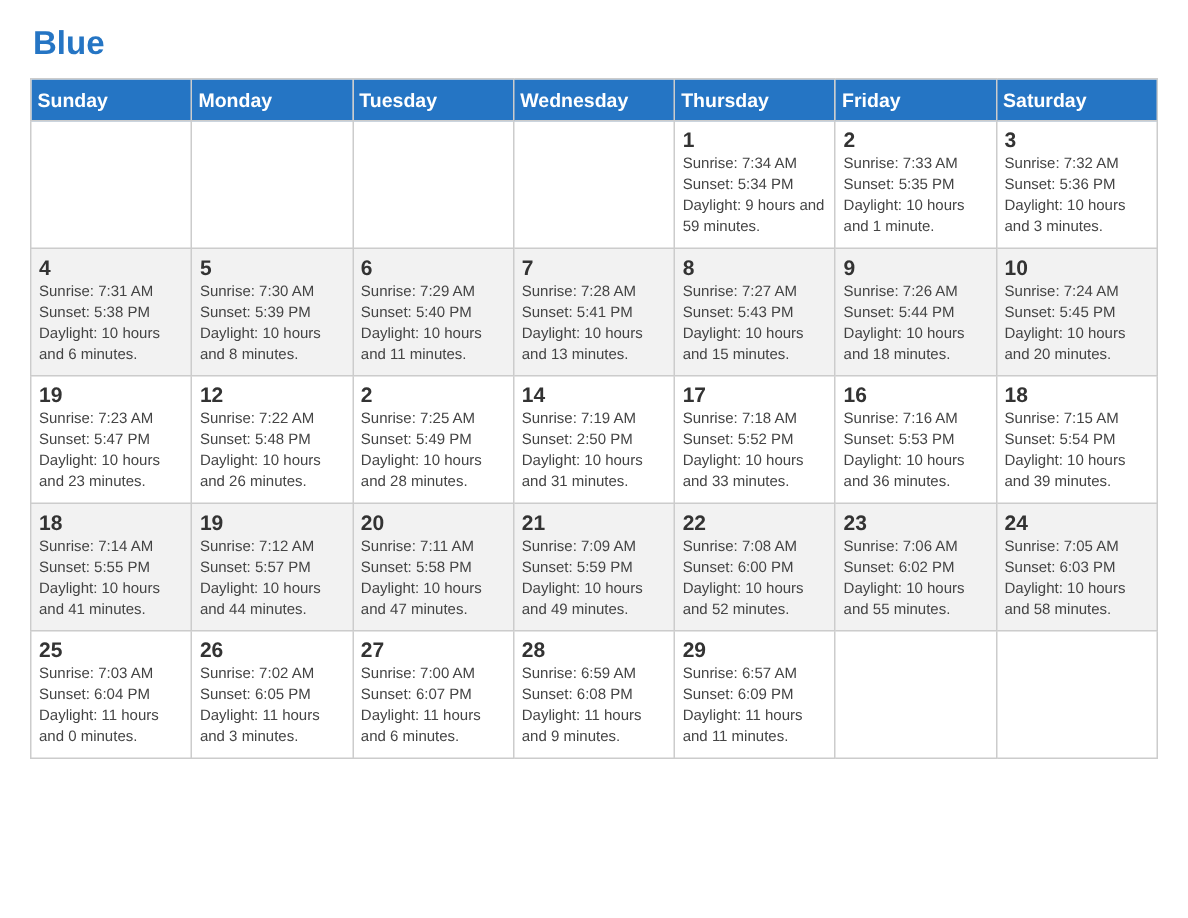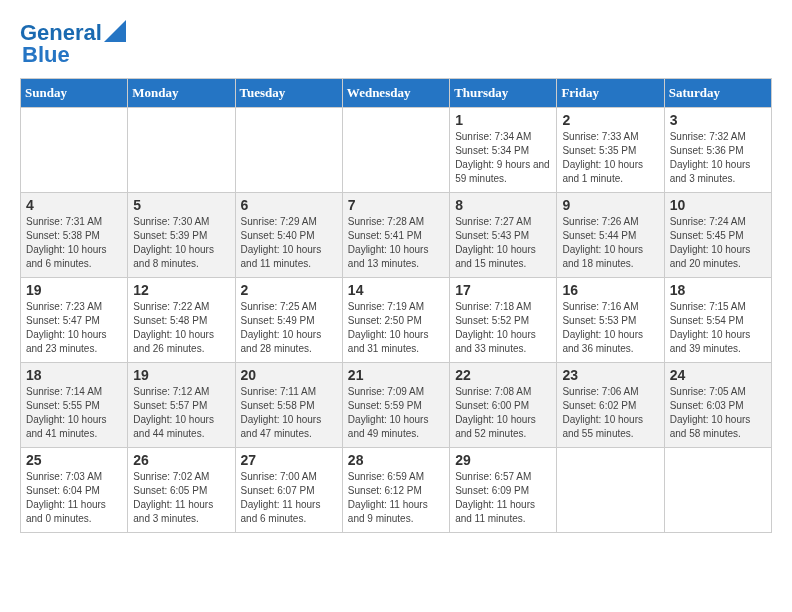--- a/index.html
+++ b/index.html
@@ -70,35 +70,27 @@
     }
     .day-info {
       font-size: 10px;
       color: #444;
       line-height: 1.4;
     }
     .empty { background: #f9f9f9; }
     tr:nth-child(odd) td { background-color: #fff; }
     tr:nth-child(even) td { background-color: #f2f2f2; }
     
-    tr:first-child th { background-color: #2575c4; font-family: Liberation Serif, serif; }
+    tr:first-child th { background-color: #2575c4; }
   </style>
 </head>
 <body>
 
 <div class="header-section">
   <div class="logo">
-    <div style="display:flex; align-items:center;">
-      <span class="logo-text">
-        <span class="blue">General</span>
-      </span>
-      <svg width="22" height="22" viewBox="0 0 22 22" style="margin-left:2px; margin-top:-4px;">
-        <polygon points="0,22 22,0 22,22" fill="#2575c4"></polygon>
-      </svg>
-    </div>
     <div style="margin-top:-4px; margin-left:2px;">
       <span class="logo-text" style="color:#2575c4; font-size:22px; font-weight:bold;">Blue</span>
     </div>
   </div>
   <div class="title-section">
     <div class="calendar-title"></div>
     <div class="calendar-subtitle"></div>
   </div>
 </div>
 
@@ -286,21 +278,21 @@
         </td>
         <td>
           <span class="day-num">27</span>
           <div class="day-info">Sunrise: 7:00 AM
 Sunset: 6:07 PM
 Daylight: 11 hours and 6 minutes.</div>
         </td>
         <td>
           <span class="day-num">28</span>
           <div class="day-info">Sunrise: 6:59 AM
-Sunset: 6:12 PM
+Sunset: 6:08 PM
 Daylight: 11 hours and 9 minutes.</div>
         </td>
         <td>
           <span class="day-num">29</span>
           <div class="day-info">Sunrise: 6:57 AM
 Sunset: 6:09 PM
 Daylight: 11 hours and 11 minutes.</div>
         </td>
         <td class="empty"></td>
         <td class="empty"></td>

